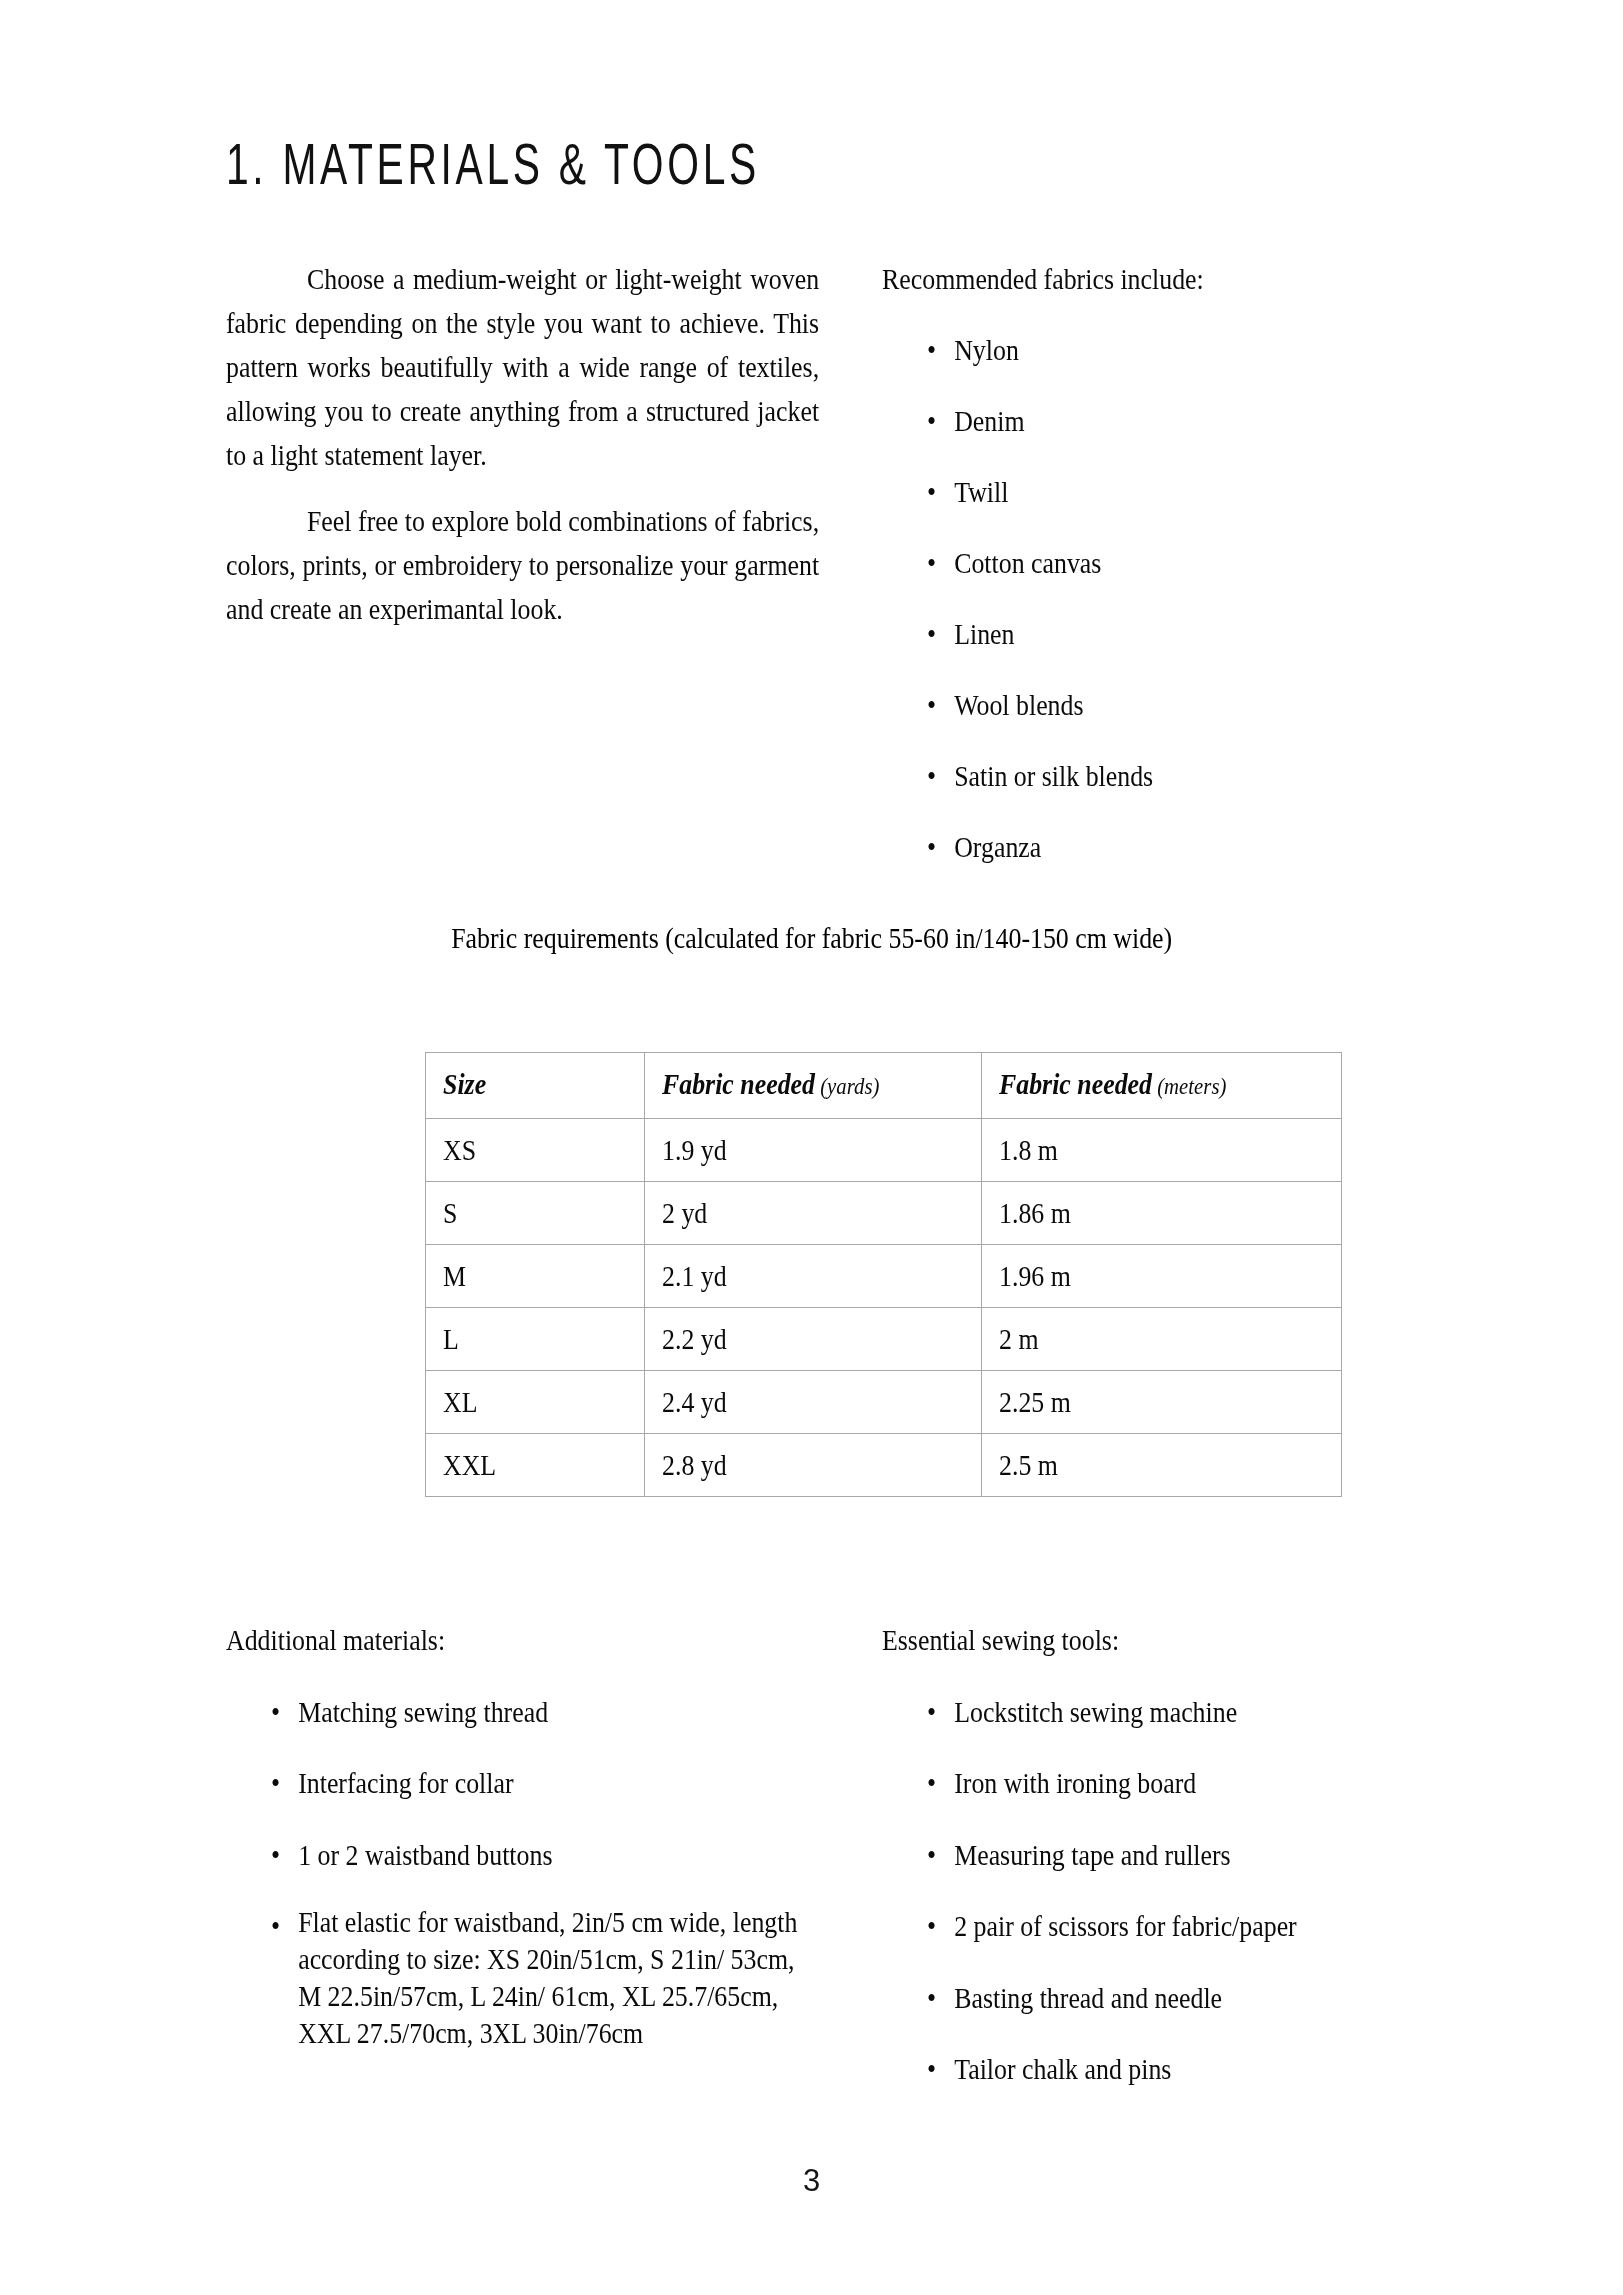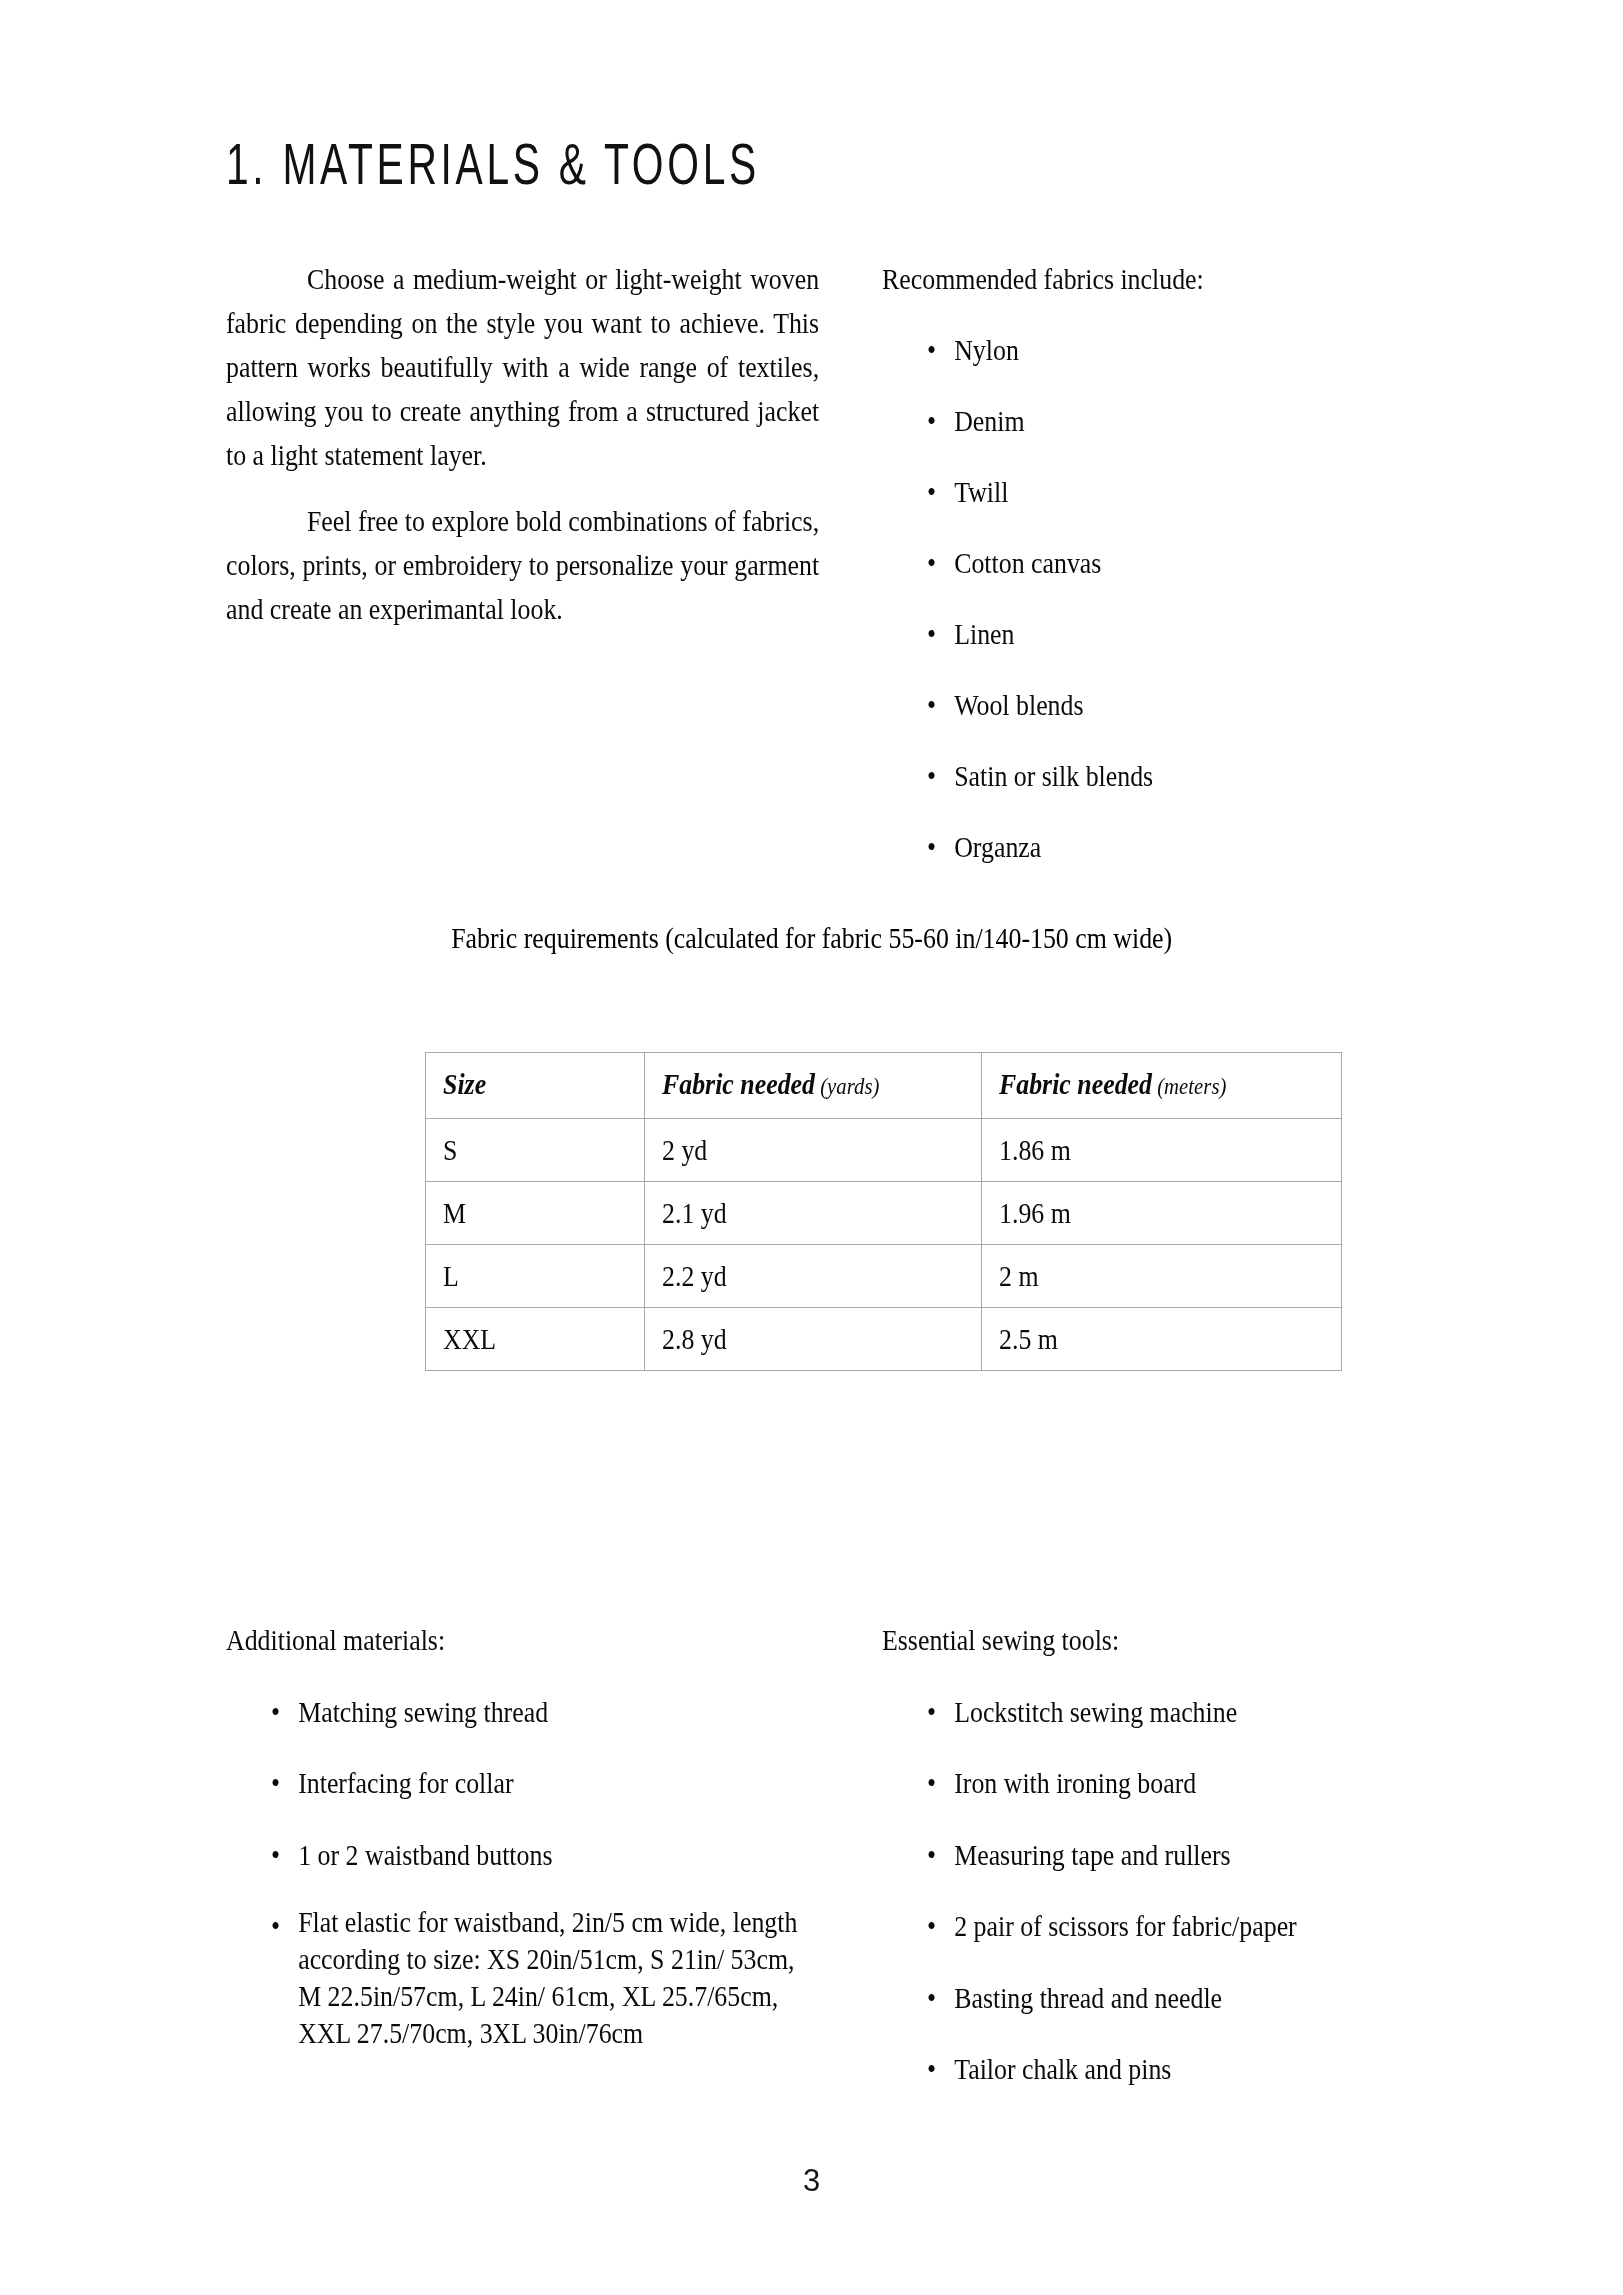--- a/index.html
+++ b/index.html
@@ -274,20 +274,31 @@
           <th>
             <span class="th-inner">
               <span class="th-main">Fabric needed</span><span class="th-unit"> (meters)</span>
             </span>
           </th>
         </tr>
       </thead>
       <tbody>
         <tr>
           <td>
+              <span class="td-inner">XS</span>
+            </td>
+          <td>
+              <span class="td-inner">1.9 yd</span>
+            </td>
+          <td>
+              <span class="td-inner">1.8 m</span>
+            </td>
+        </tr>
+        <tr>
+          <td>
               <span class="td-inner">S</span>
             </td>
           <td>
               <span class="td-inner">2 yd</span>
             </td>
           <td>
               <span class="td-inner">1.86 m</span>
             </td>
         </tr>
         <tr>
@@ -303,20 +314,31 @@
         </tr>
         <tr>
           <td>
               <span class="td-inner">L</span>
             </td>
           <td>
               <span class="td-inner">2.2 yd</span>
             </td>
           <td>
               <span class="td-inner">2 m</span>
+            </td>
+        </tr>
+        <tr>
+          <td>
+              <span class="td-inner">XL</span>
+            </td>
+          <td>
+              <span class="td-inner">2.4 yd</span>
+            </td>
+          <td>
+              <span class="td-inner">2.25 m</span>
             </td>
         </tr>
         <tr>
           <td>
               <span class="td-inner">XXL</span>
             </td>
           <td>
               <span class="td-inner">2.8 yd</span>
             </td>
           <td>

